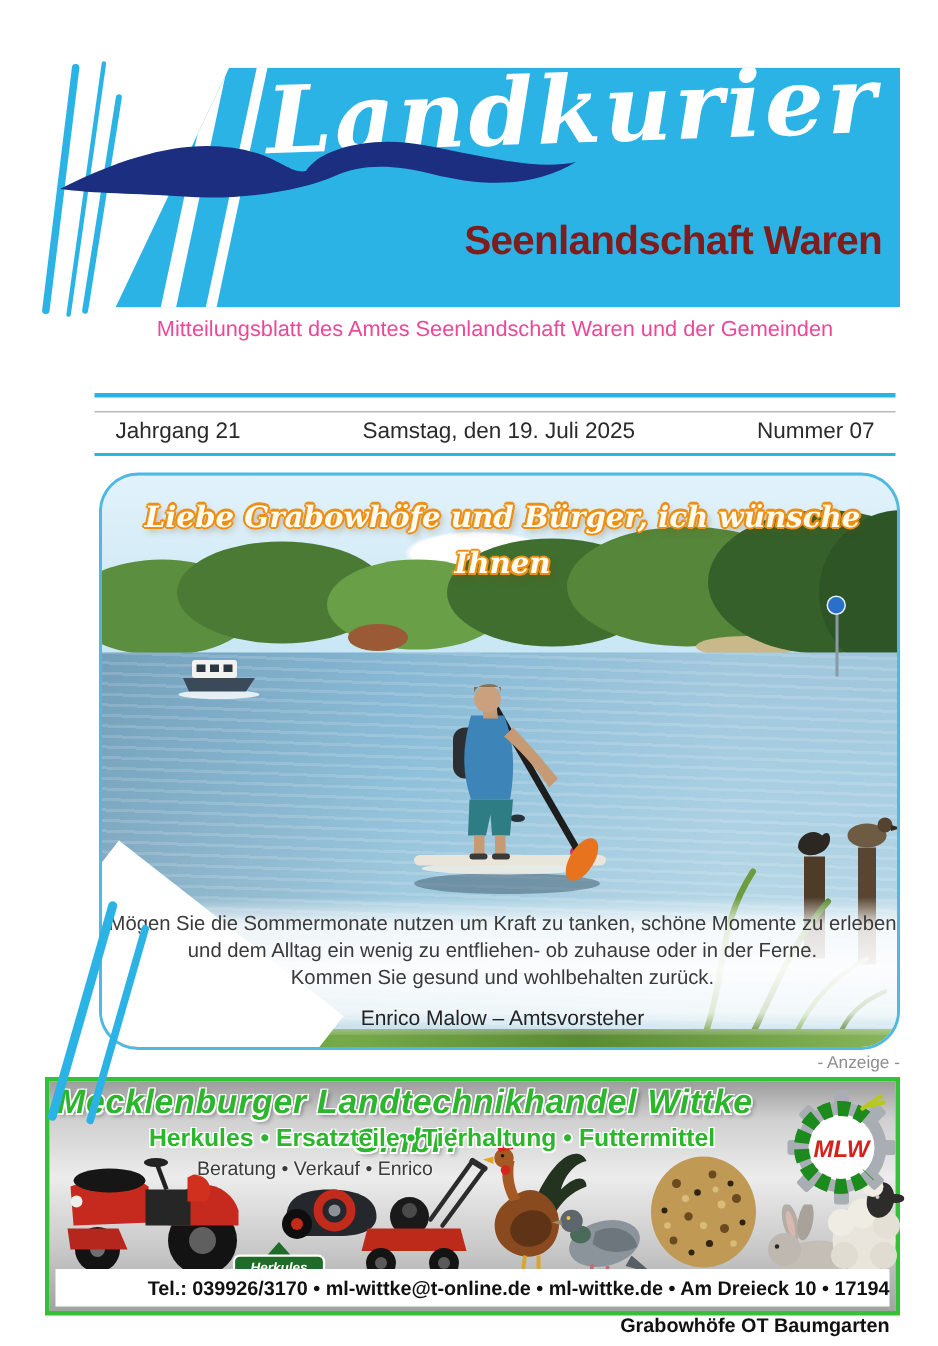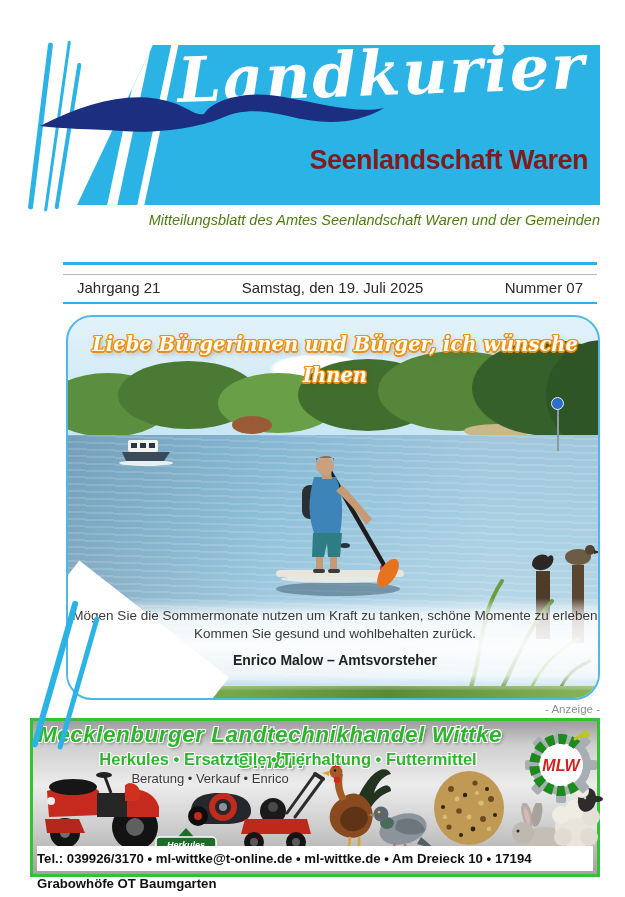--- a/index.html
+++ b/index.html
@@ -20,22 +20,22 @@
       font-size:26px;letter-spacing:.5px;}
   .mast-region{position:absolute;right:12px;top:100px;z-index:2;color:#7f1d1d;
       font-size:27px;font-weight:bold;letter-spacing:-.5px;}
   .lstripe{position:absolute;background:#2cb3e6;border-radius:4px;z-index:0;}
   .ls1{left:38px;top:42px;width:5px;height:168px;transform:rotate(7deg);}
   .ls2{left:56px;top:40px;width:3px;height:172px;transform:rotate(8deg);}
   .ls3{left:66px;top:62px;width:4px;height:148px;transform:rotate(9deg);}
   .gull{left:36px;top:86px;width:352px;height:56px;z-index:4;}
 
   
-  .intro{left:60px;top:211px;width:540px;text-align:right;color:#4d7c0f;
-      font-size:14.5px;line-height:19px;font-style:italic;}
+  .intro{left:60px;top:211px;width:540px;text-align:center;color:#ec4899;
+      font-size:14.5px;line-height:19px;}
 
   
   .rule-thick{left:63px;top:262px;width:534px;height:3px;background:#2cb3e6;}
   .rule-thin {left:63px;top:274px;width:534px;height:1px;background:#b9b9b9;}
   .issue-row{left:63px;top:279px;width:534px;display:flex;justify-content:space-between;
       padding:0 14px;box-sizing:border-box;font-size:15px;color:#2a2a2a;}
   .rule-bot{left:63px;top:302px;width:534px;height:2px;background:#2cb3e6;}
 
   
   .hero{left:66px;top:315px;width:534px;height:385px;border-radius:26px;
@@ -64,21 +64,21 @@
   .grass{position:absolute;left:388px;top:244px;width:140px;height:140px;}
   .grass-strip{position:absolute;left:0;bottom:0;width:534px;height:12px;z-index:3;
       background:linear-gradient(90deg,#4e7f2e,#77a94c 30%,#5b8a36 60%,#8ab75c);}
   .wedge{position:absolute;left:-55px;bottom:-55px;width:190px;height:150px;background:#fff;
       transform:rotate(38deg);z-index:4;}
   .caption-band{position:absolute;left:0;bottom:8px;width:534px;height:92px;z-index:5;
       background:linear-gradient(180deg,rgba(255,255,255,0) 0,rgba(255,255,255,.82) 20%,
         rgba(255,255,255,.95) 52%,rgba(255,255,255,.78) 84%,rgba(255,255,255,.1) 100%);
       text-align:center;color:#3a3a3a;font-size:13.5px;line-height:18px;padding-top:9px;
       box-sizing:border-box;}
-  .caption-band .sig{margin-top:8px;font-weight:bold;color:#222;font-size:14px;}
+  .caption-band .sig{margin-top:8px;font-weight:normal;color:#222;font-size:14px;}
   .greeting{position:absolute;left:0;top:12px;width:534px;text-align:center;z-index:6;
       font-family:"DejaVu Serif",serif;font-style:italic;font-weight:bold;font-size:19.5px;
       line-height:31px;color:#fffdf2;
       text-shadow:-1.5px 0 #ee8f15,1.5px 0 #ee8f15,0 -1.5px #ee8f15,0 1.5px #ee8f15,
         1px 1px 0 #ee8f15,-1px -1px 0 #ee8f15,1px -1px 0 #ee8f15,-1px 1px 0 #ee8f15,
         2px 3px 5px rgba(130,75,0,.45);}
   .pstripe{position:absolute;background:#2cb3e6;border-radius:4px;z-index:20;}
   .ps1{left:52px;top:598px;width:6px;height:152px;transform:rotate(16deg);}
   .ps2{left:76px;top:614px;width:5px;height:138px;transform:rotate(16deg);}
 
@@ -92,21 +92,21 @@
   .ad-title{position:absolute;left:2px;top:1px;width:470px;text-align:center;z-index:6;
       color:#2db52d;font-size:22.5px;font-weight:bold;font-style:italic;letter-spacing:.5px;
       text-shadow:-1px -1px 0 #fff,1px -1px 0 #fff,-1px 1px 0 #fff,1px 1px 0 #fff,
         2px 2px 3px rgba(0,0,0,.35);}
   .ad-products{position:absolute;left:40px;top:29px;width:430px;text-align:center;z-index:6;
       color:#2db52d;font-size:16.5px;font-weight:bold;
       text-shadow:-1px -1px 0 #fff,1px -1px 0 #fff,-1px 1px 0 #fff,1px 1px 0 #fff;}
   .ad-services{position:absolute;left:82px;top:50px;width:190px;text-align:center;z-index:6;
       color:#3a3a3a;font-size:13px;text-shadow:0 0 2px #fff;}
   .ad-contact{position:absolute;left:4px;right:4px;bottom:3px;height:25px;background:#fff;
-      z-index:8;text-align:left;font-weight:bold;color:#111;font-size:13.2px;line-height:25px;}
+      z-index:8;text-align:right;font-weight:bold;color:#111;font-size:13.2px;line-height:25px;}
   .ad-img{position:absolute;z-index:2;}
   .mlw{left:482px;top:4px;width:84px;height:84px;z-index:7;}
   .i-tractor{left:4px;top:36px;width:134px;height:98px;}
   .i-robot{left:150px;top:62px;width:74px;height:48px;}
   .i-herk{left:120px;top:106px;width:66px;height:28px;z-index:3;}
   .i-mower{left:198px;top:50px;width:96px;height:86px;}
   .i-rooster{left:286px;top:38px;width:74px;height:98px;}
   .i-pigeon{left:334px;top:76px;width:68px;height:60px;}
   .i-feed{left:398px;top:48px;width:76px;height:78px;}
   .i-rabbit{left:464px;top:82px;width:74px;height:56px;}
@@ -211,26 +211,27 @@
     <path d="M40,140 C60,100 70,70 96,40" stroke="#55842c" stroke-width="4" fill="none" stroke-linecap="round"></path>
     <path d="M70,140 C80,110 100,90 122,78" stroke="#7fae4f" stroke-width="3" fill="none" stroke-linecap="round"></path>
     <path d="M100,140 C105,120 115,108 134,100" stroke="#4c7a28" stroke-width="3" fill="none" stroke-linecap="round"></path>
   </svg>
 
   <div class="grass-strip"></div>
   <div class="wedge"></div>
 
   <figcaption class="caption-band">
     <div>Mögen Sie die Sommermonate nutzen um Kraft zu tanken, schöne Momente zu erleben</div>
+    <div>und dem Alltag ein wenig zu entfliehen- ob zuhause oder in der Ferne.</div>
     <div>Kommen Sie gesund und wohlbehalten zurück.</div>
     <div class="sig">Enrico Malow – Amtsvorsteher</div>
   </figcaption>
 
   <div class="greeting">
-    <div>Liebe Bürgerinnen und Bürger, ich wünsche Ihnen</div>
+    <div>Liebe Grabowhöfe und Bürger, ich wünsche Ihnen</div>
   </div>
 </figure>
 
 <div class="abs pstripe ps1"></div>
 <div class="abs pstripe ps2"></div>
 
 <div class="abs anzeige">- Anzeige -</div>
 
 <section class="abs ad">
   <div class="ad-title">Mecklenburger Landtechnikhandel Wittke GmbH</div>

